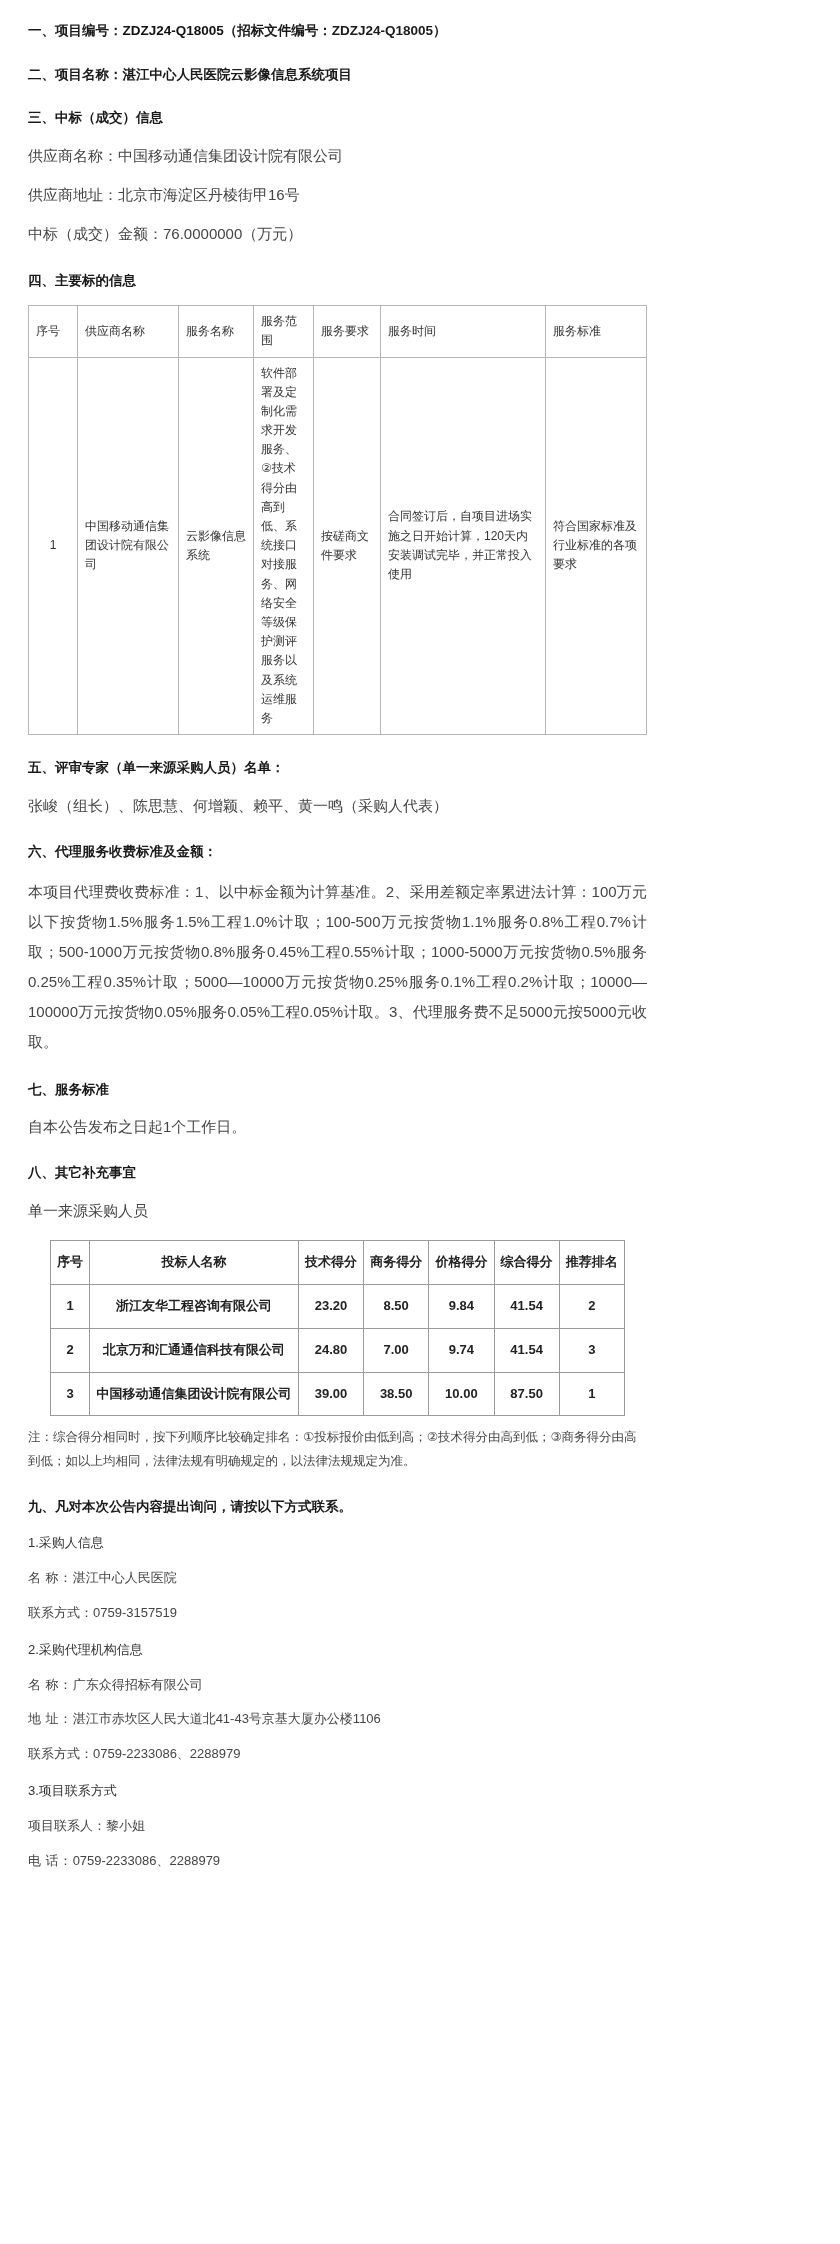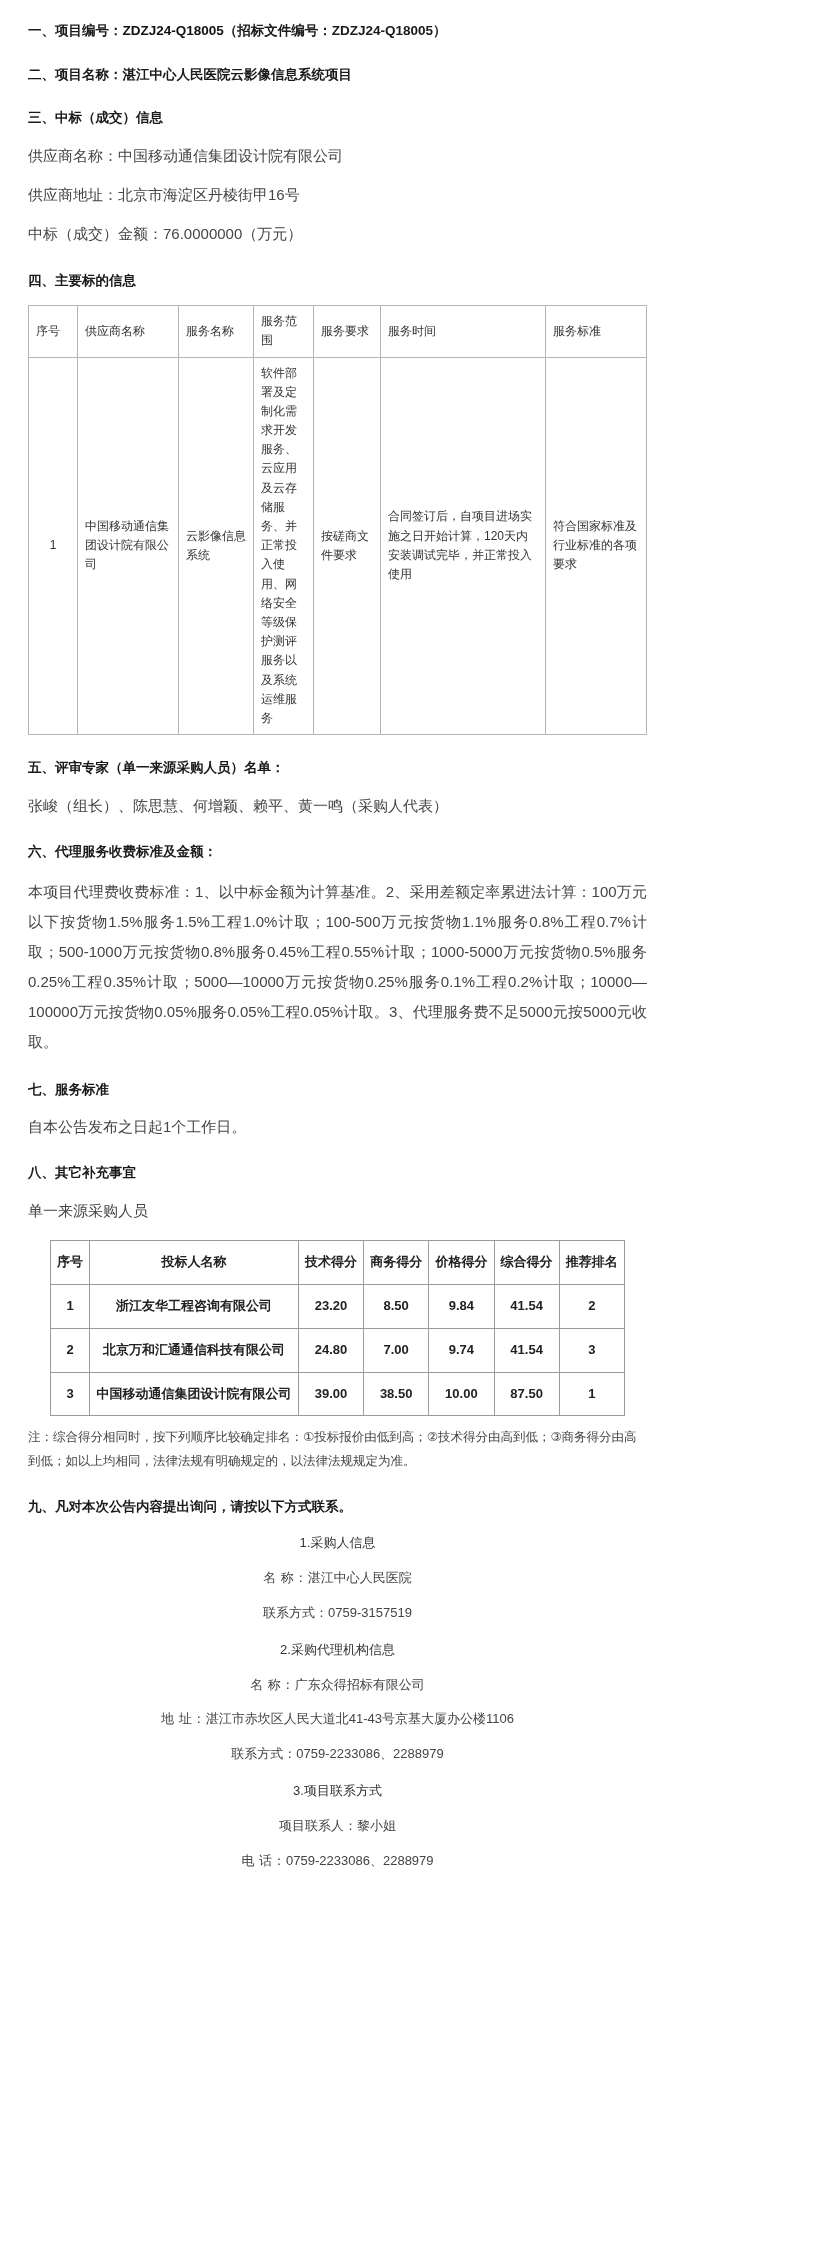--- a/index.html
+++ b/index.html
@@ -85,21 +85,20 @@
   table.rank td.name { }
   .note {
     font-size: 12.5px;
     color: #444;
     line-height: 1.9;
     margin: 8px 8px 18px 0;
   }
   .contact-line {
     margin: 14px 0;
     color: #444;
-    text-align: center;
   }
   .sub-head {
     margin: 16px 0 12px 0;
     color: #333;
   }
   .spaced { letter-spacing: 0.5px; }
 </style>
 </head>
 <body>
 
@@ -135,21 +134,21 @@
         <th class="c-req">服务要求</th>
         <th class="c-time">服务时间</th>
         <th class="c-std">服务标准</th>
       </tr>
     </thead>
     <tbody>
       <tr>
         <td class="c-seq center">1</td>
         <td class="c-sup">中国移动通信集团设计院有限公司</td>
         <td class="c-svcname">云影像信息系统</td>
-        <td class="c-scope">软件部署及定制化需求开发服务、云应用及云存储服务、并正常投入使用、网络安全等级保护测评服务以及系统运维服务</td>
+        <td class="c-scope">软件部署及定制化需求开发服务、②技术得分由高到低、系统接口对接服务、网络安全等级保护测评服务以及系统运维服务</td>
         <td class="c-req">按磋商文件要求</td>
         <td class="c-time">合同签订后，自项目进场实施之日开始计算，120天内安装调试完毕，并正常投入使用</td>
         <td class="c-std">符合国家标准及行业标准的各项要求</td>
       </tr>
     </tbody>
   </table>
 
   <div class="sec-head">五、评审专家（单一来源采购人员）名单：</div>
   <div class="para">张峻（组长）、陈思慧、何增颖、赖平、黄一鸣（采购人代表）</div>
 

